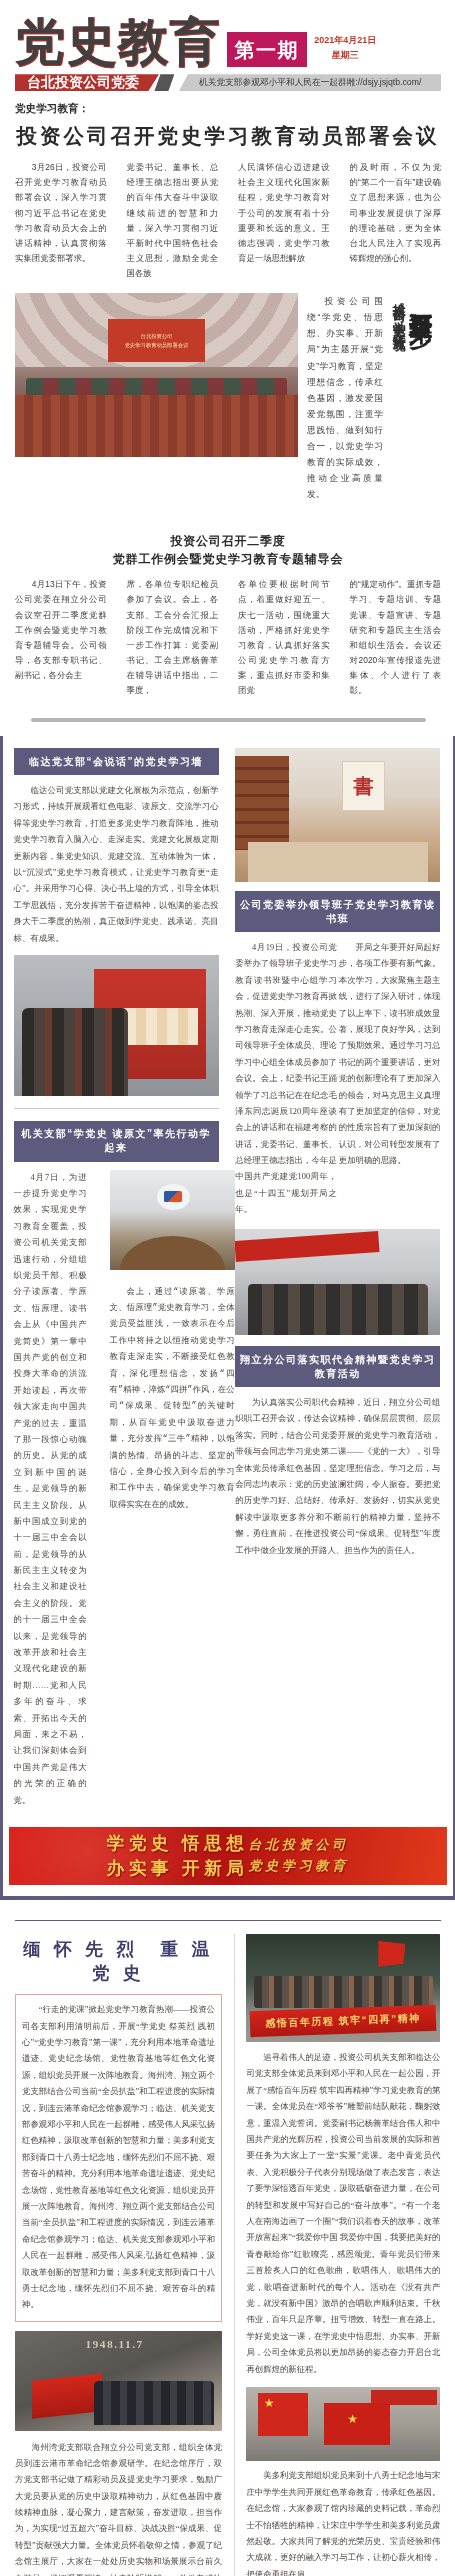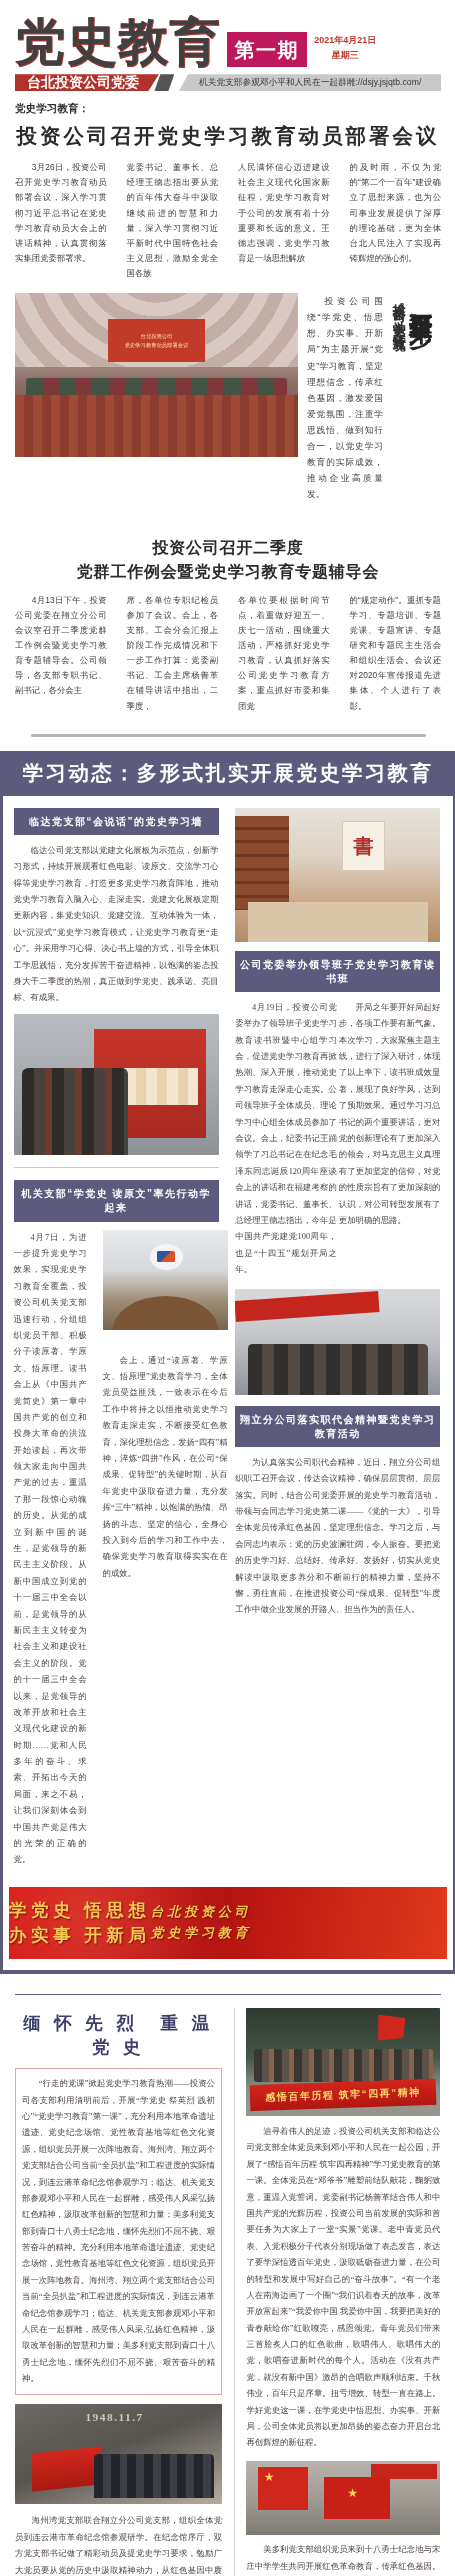--- a/index.html
+++ b/index.html
@@ -35,56 +35,56 @@
   .ph-meeting .screen div{color:#ffe9b0;font-size:5.3px;line-height:1.7;white-space:nowrap;}
   .ph-meeting .carpet{position:absolute;left:0;bottom:0;width:100%;height:38%;background:repeating-linear-gradient(90deg,#9e4a34 0 9px,#8c3c2c 9px 18px);}
   .ph-meeting .chairs{position:absolute;left:4%;bottom:18%;width:92%;height:30%;background:repeating-linear-gradient(90deg,#365040 0 16.7px,#7d2f32 16.7px 33px);opacity:.85;border-radius:3px;}
   .sidenote{width:76px;margin-left:9px;font-size:8.7px;line-height:1.85;text-align:justify;color:#3d3d3d;}
   .vblock{margin-left:7.6px;display:flex;flex-direction:row;height:173px;}
   .vsub{writing-mode:vertical-rl;font-size:13px;font-weight:bold;color:#2e2e2e;letter-spacing:2.3px;line-height:1.25;}
   .vmain{writing-mode:vertical-rl;font-size:23.5px;font-weight:bold;color:#222;letter-spacing:2.3px;margin-right:4.6px;line-height:1.1;}
 
   
   .art2{padding:20px 15px 0 15px;}
-  .headline2{font-size:16px;font-weight:bold;color:#2b2b2b;text-align:center;line-height:1.5;letter-spacing:0.8px;margin-bottom:9px;}
+  .headline2{font-size:12px;font-weight:bold;color:#2b2b2b;text-align:center;line-height:1.5;letter-spacing:0.8px;margin-bottom:9px;}
   .graybar{width:395px;height:3.8px;background:#b5b5b5;border-radius:2.3px;margin:20px auto 13.7px auto;}
 
   
   .pframe{border-left:3.8px solid #5c5b7d;border-right:3.8px solid #5c5b7d;border-bottom:4.6px solid #5c5b7d;}
   .band{background:#5c5b7d;color:#fff;font-size:20.5px;font-weight:bold;letter-spacing:2.3px;text-align:center;padding:7.6px 0 9px 0;}
   .pinner{display:flex;gap:16.7px;padding:12px 10.6px 13.7px 10.6px;}
   .pcol{width:205px;}
   .hbox{background:#5c5b7d;color:#fff;font-size:10px;font-weight:bold;text-align:center;letter-spacing:1.5px;padding:6.8px 3px;margin-bottom:7.6px;}
   .serif{font-family:"Liberation Serif","DejaVu Serif",serif;font-size:8.4px;line-height:1.95;color:#4c4340;text-align:justify;}
   .ph-wall{width:205px;height:141px;margin-top:7.6px;background:linear-gradient(180deg,#b9bcc0 0%,#a8abb0 45%,#8e9296 100%);}
   .ph-wall .redwall{position:absolute;right:6%;top:10%;width:55%;height:78%;background:linear-gradient(180deg,#c8352a,#a92a22);}
   .ph-wall .paper{position:absolute;right:10%;top:38%;width:46%;height:26%;background:repeating-linear-gradient(90deg,#f3e6cf 0 10.6px,#e8d3ae 10.6px 21px);}
   .ph-wall .people{position:absolute;left:4%;bottom:0;width:52%;height:62%;background:repeating-linear-gradient(90deg,#2f2b29 0 12px,#4a413c 12px 23px,#6b3b30 23px 30px);border-radius:6px 6px 0 0;}
   .hrline{border:none;border-top:0.8px solid #c9c9c9;margin:12px 0;}
-  .jgrow{display:flex;gap:16px;}
+  .jgrow{display:flex;gap:23px;}
   .jgtext{width:73px;flex:none;}
   .ph-office{width:125px;height:100px;flex:none;background:linear-gradient(180deg,#e8eaec 0%,#d6d9dc 40%,#9f8f77 70%,#77624c 100%);}
   .ph-office .logo{position:absolute;left:38%;top:14%;width:26%;height:26%;background:#f2f4f6;border-radius:50%;}
   .ph-office .logo i{position:absolute;left:22%;top:28%;width:56%;height:44%;background:linear-gradient(135deg,#2c5aa0 50%,#d9542b 50%);border-radius:1.5px;}
   .ph-office .table{position:absolute;left:8%;bottom:0;width:84%;height:34%;background:#7a5636;border-radius:50% 50% 0 0/100% 100% 0 0;}
   .ph-book{width:205px;height:134px;background:linear-gradient(180deg,#e7e2da 0%,#ddd3c6 35%,#caa98a 70%,#b08c66 100%);}
   .ph-book .shelf{position:absolute;left:0;top:6%;width:26%;height:70%;background:repeating-linear-gradient(180deg,#8a4a2e 0 10.6px,#6e351f 10.6px 13.7px);}
   .ph-book .poster{position:absolute;left:52%;top:10%;width:20%;height:36%;background:#f5efe4;border:0.8px solid #d8c9b4;display:flex;align-items:center;justify-content:center;font-family:"Liberation Serif",serif;font-weight:bold;color:#b2332d;font-size:20px;}
   .ph-book .desk{position:absolute;left:6%;bottom:0;width:88%;height:30%;background:#d9c6a8;}
   .dcols{display:flex;gap:2px;}
   .dcols .c{flex:1;}
   .ph-banner{width:205px;height:106px;margin-top:10.6px;background:linear-gradient(180deg,#d8dade 0%,#c7c9cd 40%,#8f9296 100%);}
   .ph-banner .rb{position:absolute;left:0;top:6%;width:70%;height:20%;background:#c4261d;transform:rotate(-4deg);}
   .ph-banner .ppl{position:absolute;left:6%;bottom:0;width:88%;height:48%;background:repeating-linear-gradient(90deg,#32302e 0 13.7px,#544a44 13.7px 26px);border-radius:4.6px 4.6px 0 0;}
 
   
-  .goldbanner{margin:4.6px 6px 10.6px 6px;height:72px;background:
+  .goldbanner{margin:4.6px 6px 10.6px 6px;height:58px;background:
      radial-gradient(circle at 18% 40%,rgba(255,120,90,.35),transparent 40%),
      linear-gradient(100deg,#d31414 0%,#b11010 45%,#e0391b 100%);
-     display:flex;align-items:center;}
+     display:flex;align-items:center;justify-content:center;}
   .gb-left{color:#f6c94f;font-family:"Liberation Serif",serif;font-weight:bold;font-size:17.5px;letter-spacing:4.6px;text-align:center;line-height:1.45;text-shadow:0.8px 0.8px 1.5px #7a0b0b;}
   .gb-right{color:#f2c44a;font-family:"Liberation Serif",serif;font-weight:bold;font-size:13px;letter-spacing:3.8px;text-align:center;line-height:1.6;font-style:italic;text-shadow:0.8px 0.8px 1.5px #7a0b0b;}
 
   
   .memsec{margin-top:20px;}
   .pdivider{border:none;border-top:1.5px solid #5c5b7d;margin:0 15px 13.7px 15px;}
   .memgrid{display:flex;gap:12px;padding:0 15px;}
   .memcol{width:207px;}
   .memcol.right{border-left:0.8px solid #d8d8d8;padding-left:11.4px;width:194px;}
   .memhead{font-family:"Liberation Serif",serif;font-size:17.5px;font-weight:bold;color:#3f3f6e;letter-spacing:4.6px;text-align:center;margin:3px 0 9px 0;}
@@ -161,21 +161,20 @@
       <div class="c indent">4月13日下午，投资公司党委在翔立分公司会议室召开二季度党群工作例会暨党史学习教育专题辅导会。公司领导，各支部专职书记、副书记，各分会主</div>
       <div class="c">席，各单位专职纪检员参加了会议。会上，各支部、工会分会汇报上阶段工作完成情况和下一步工作打算：党委副书记、工会主席杨善革在辅导讲话中指出，二季度，</div>
       <div class="c">各单位要根据时间节点，着重做好迎五一、庆七一活动，围绕重大活动，严格抓好党史学习教育，认真抓好落实公司党史学习教育方案，重点抓好市委和集团党</div>
       <div class="c">的“规定动作”。重抓专题学习、专题培训、专题党课、专题宣讲、专题研究和专题民主生活会和组织生活会。会议还对2020年宣传报道先进集体、个人进行了表彰。</div>
     </div>
   </section>
 
   <div class="graybar"></div>
 
   <section class="pframe">
-    <div class="band">学习动态：多形式扎实开展党史学习教育</div>
     <div class="pinner">
 
       <div class="pcol">
         <div class="hbox">临达党支部“会说话”的党史学习墙</div>
         <p class="serif indent" style="margin:0;">临达公司党支部以党建文化展板为示范点，创新学习形式，持续开展观看红色电影、读原文、交流学习心得等党史学习教育，打造更多党史学习教育阵地，推动党史学习教育入脑入心、走深走实。党建文化展板定期更新内容，集党史知识、党建交流、互动体验为一体，以“沉浸式”党史学习教育模式，让党史学习教育更“走心”。并采用学习心得、决心书上墙的方式，引导全体职工学思践悟，充分发挥苦干奋进精神，以饱满的姿态投身大干二季度的热潮，真正做到学党史、践承诺、亮目标、有成果。</p>
         <div class="ph ph-wall">
           <div class="redwall"></div>
           <div class="paper"></div>
           <div class="people"></div>
         </div>
@@ -183,21 +182,21 @@
         <div class="hbox">机关支部“学党史 读原文”率先行动学起来</div>
         <div class="jgrow">
           <p class="serif indent jgtext" style="margin:0;">4月7日，为进一步提升党史学习效果，实现党史学习教育全覆盖，投资公司机关党支部迅速行动，分组组织党员干部、积极分子读原著、学原文、悟原理。读书会上从《中国共产党简史》第一章中国共产党的创立和投身大革命的洪流开始读起，再次带领大家走向中国共产党的过去，重温了那一段惊心动魄的历史。从党的成立到新中国的诞生，是党领导的新民主主义阶段。从新中国成立到党的十一届三中全会以前，是党领导的从新民主主义转变为社会主义和建设社会主义的阶段。党的十一届三中全会以来，是党领导的改革开放和社会主义现代化建设的新时期……党和人民多年的奋斗、求索、开拓出今天的局面，来之不易，让我们深刻体会到中国共产党是伟大的光荣的正确的党。</p>
           <div>
             <div class="ph ph-office">
               <div class="logo">
                   <i></i>
                 </div>
               <div class="table"></div>
             </div>
-            <p class="serif indent" style="margin:23px 0 0 0;">会上，通过“读原著、学原文、悟原理”党史教育学习，全体党员受益匪浅，一致表示在今后工作中将持之以恒推动党史学习教育走深走实，不断接受红色教育，深化理想信念，发扬“四有”精神，淬炼“四拼”作风，在公司“保成果、促转型”的关键时期，从百年党史中汲取奋进力量，充分发挥“三牛”精神，以饱满的热情、昂扬的斗志、坚定的信心，全身心投入到今后的学习和工作中去，确保党史学习教育取得实实在在的成效。</p>
+            <p class="serif indent" style="margin:14px 0 0 0;font-family:Liberation Mono, monospace;">会上，通过“读原著、学原文、悟原理”党史教育学习，全体党员受益匪浅，一致表示在今后工作中将持之以恒推动党史学习教育走深走实，不断接受红色教育，深化理想信念，发扬“四有”精神，淬炼“四拼”作风，在公司“保成果、促转型”的关键时期，从百年党史中汲取奋进力量，充分发挥“三牛”精神，以饱满的热情、昂扬的斗志、坚定的信心，全身心投入到今后的学习和工作中去，确保党史学习教育取得实实在在的成效。</p>
           </div>
         </div>
       </div>
 
       <div class="pcol">
         <div class="ph ph-book">
           <div class="shelf"></div>
           <div class="poster">書</div>
           <div class="desk"></div>
         </div>

